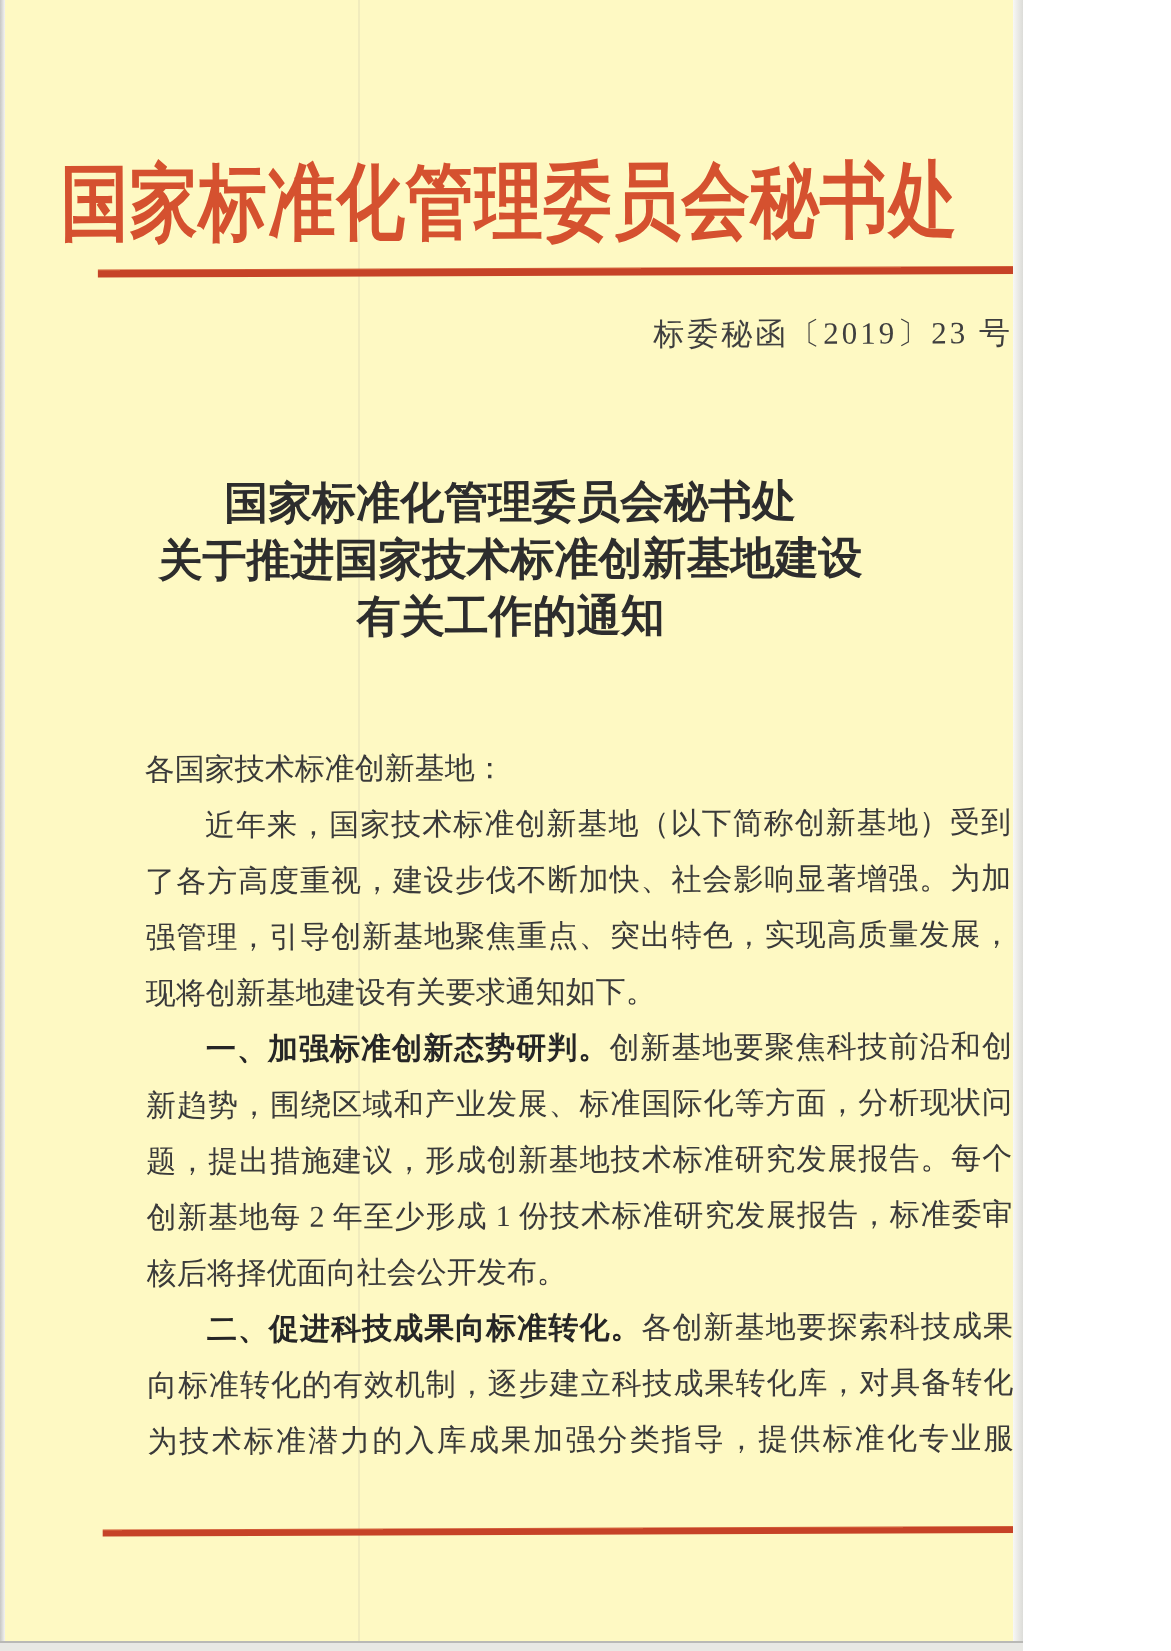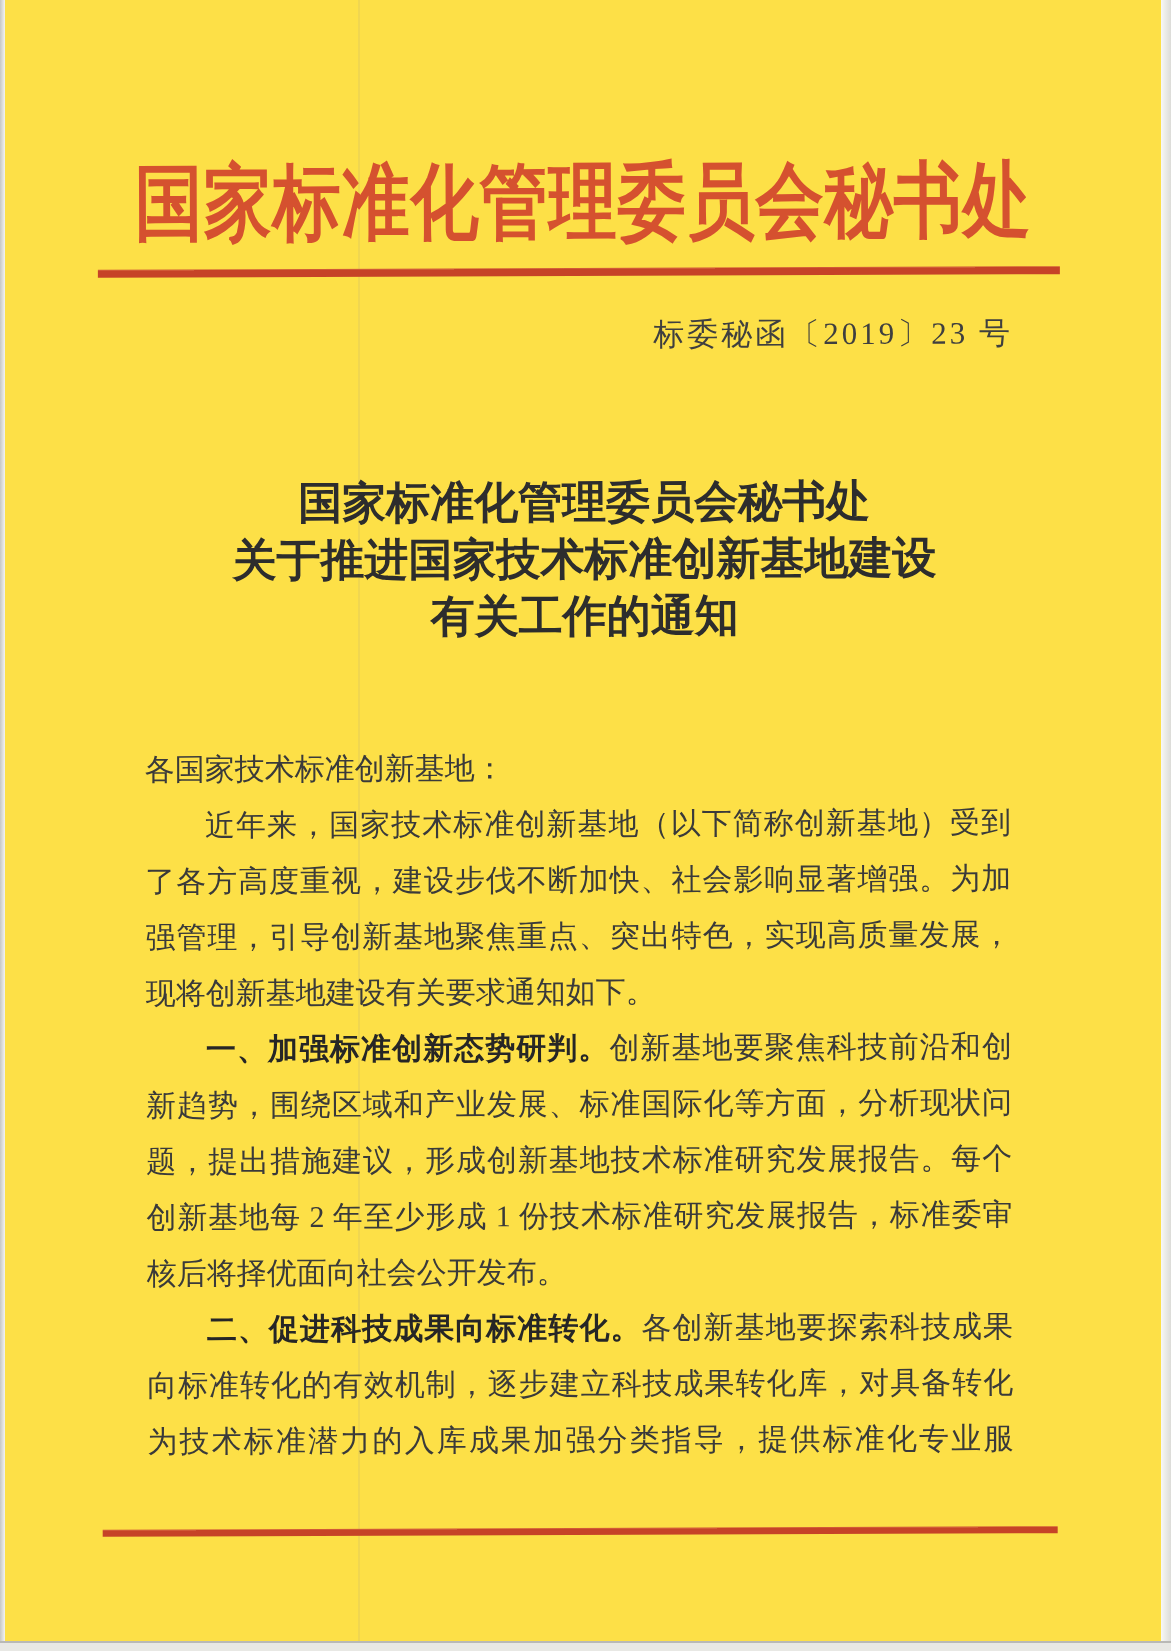--- a/index.html
+++ b/index.html
@@ -2,23 +2,23 @@
 <html><head>
 <meta charset="utf-8">
 <style>
   html, body {
     margin: 0;
     padding: 0;
     background: #ffffff;
   }
   .page {
     position: relative;
-    width: 1171px;
+    width: 1023px;
     height: 1651px;
-    background: #fde047;
+    background: #fef9c3;
     overflow: hidden;
     font-family: "Liberation Serif", "DejaVu Serif", serif;
   }
   
   .edge-left {
     position: absolute; left: 0; top: 0; width: 5px; height: 100%;
     background: linear-gradient(90deg, #c7c7c4, #f3f3f0);
   }
   .edge-right {
     position: absolute; right: 0; top: 0; width: 10px; height: 100%;

